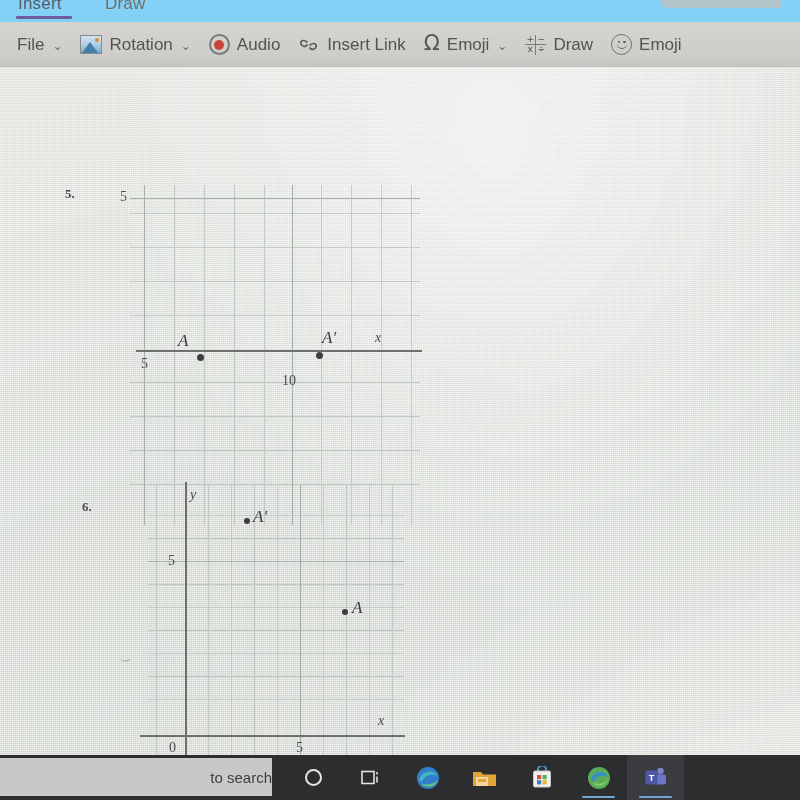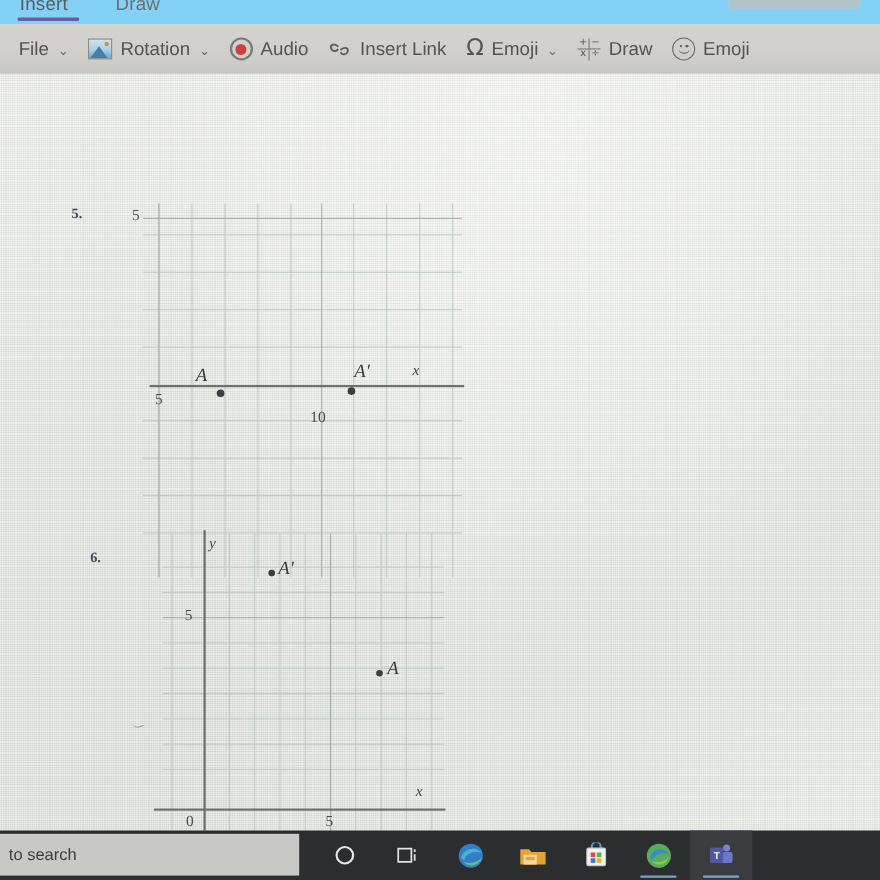--- a/index.html
+++ b/index.html
@@ -305,20 +305,21 @@
   .tb-search {
     position: absolute;
     left: 0; top: 3px;
     width: 272px; height: 38px;
     background: #c9c9c7;
     display: flex;
     align-items: center;
     padding-left: 8px;
     font-size: 15px;
     color: #3d3d3f;
+    justify-content: flex-end;
   }
   .tb-icons {
     position: absolute;
     left: 285px; top: 0;
     height: 45px;
     display: flex;
     align-items: center;
   }
   .tb-item {
     position: relative;

